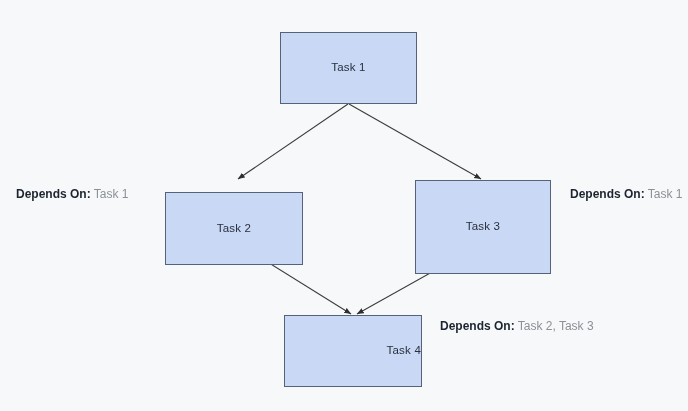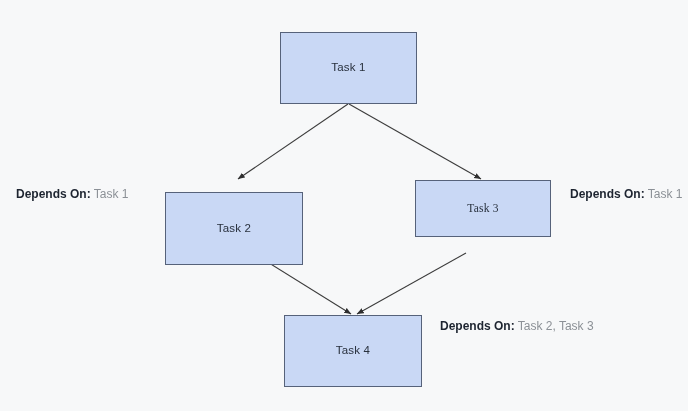--- a/index.html
+++ b/index.html
@@ -80,25 +80,25 @@
   </svg>
 
   <div class="node" style="left:280px; top:32px; width:137px; height:72px;">
     <span class="node-label">Task 1</span>
   </div>
 
   <div class="node" style="left:165px; top:180px; width:138px; height:73px;margin-top:12px;">
     <span class="node-label">Task 2</span>
   </div>
 
-  <div class="node" style="left:415px; top:180px; width:136px; height:57px;font-family:Liberation Serif, serif;">
+  <div class="node" style="left:415px; top:180px; width:136px; height:94px;">
     <span class="node-label">Task 3</span>
   </div>
 
-  <div class="node" style="left:284px; top:315px; width:138px; height:72px;">
+  <div class="node" style="left:284px; top:315px; width:138px; height:72px;justify-content:flex-end;">
     <span class="node-label">Task 4</span>
   </div>
 
   <div class="dep-label" style="left:16px; top:188px;">
     <span class="dep-key">Depends On:</span>
     <span class="dep-val">Task 1</span>
   </div>
 
   <div class="dep-label" style="left:570px; top:188px;">
     <span class="dep-key">Depends On:</span>

